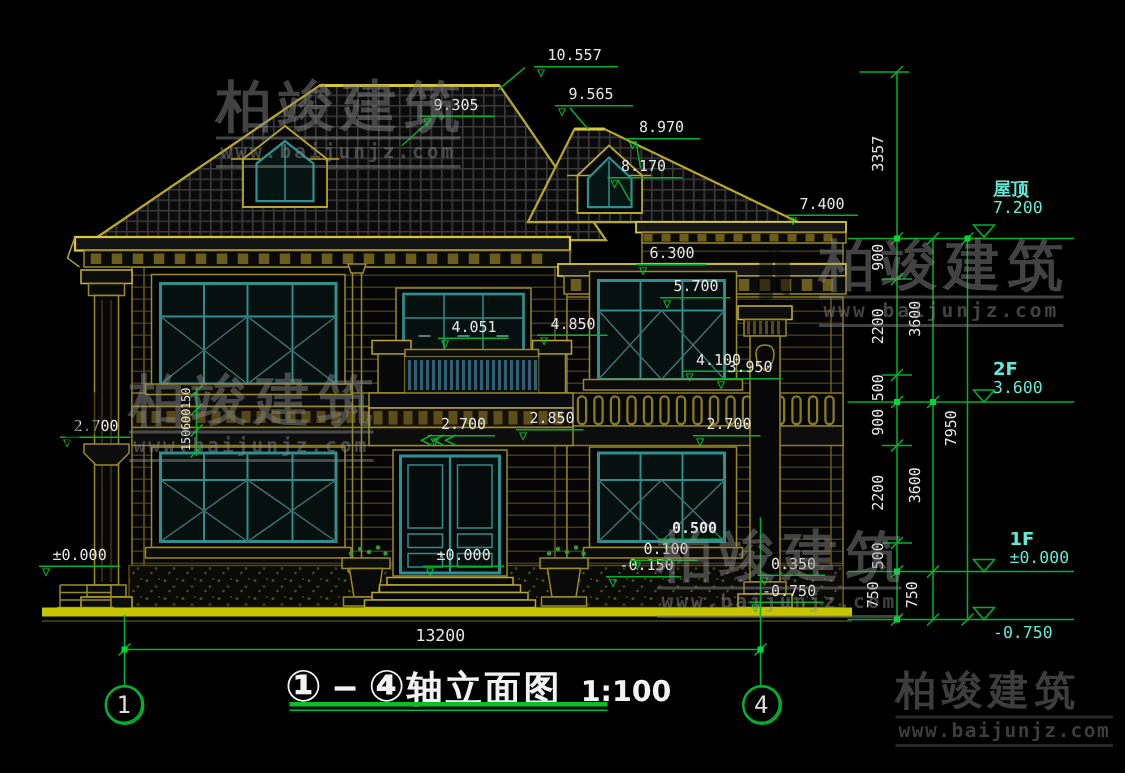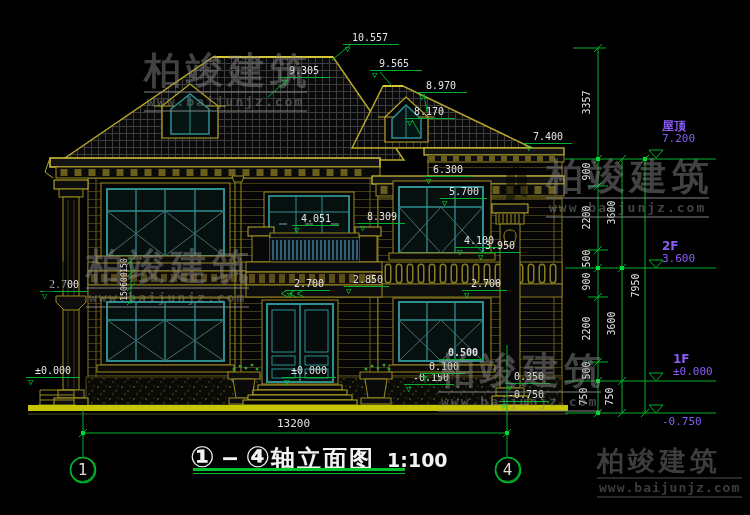--- a/index.html
+++ b/index.html
@@ -17,21 +17,21 @@
   .elev .line{display:block;height:0;border-top:1px solid #00b32c;}
   .elev .tri{display:block;color:#00cf38;font-size:9px;line-height:8px;margin-left:2px;}
 
   
   .vdim{position:absolute;width:44px;text-align:center;font-size:10px;color:#e4e4e4;
         transform:rotate(-90deg);white-space:nowrap;}
   .vdim.small{font-size:8px;}
   .hdim{position:absolute;font-size:11px;color:#e4e4e4;}
 
   
-  .level{position:absolute;color:#8b5cf6;}
+  .level{position:absolute;color:#5eead4;}
   .lvl-name{display:block;font-family:"DejaVu Sans","Liberation Sans",sans-serif;
             font-weight:bold;font-size:12px;line-height:13px;}
   .lvl-val{display:block;font-size:11px;line-height:12px;}
 
   
   .bubble{position:absolute;width:23px;height:23px;border:1.7px solid #00b32c;border-radius:50%;
           color:#dcdcdc;font-size:16px;display:flex;align-items:center;justify-content:center;}
 
   
   #title{position:absolute;left:190px;top:438px;color:#f2f2f2;white-space:nowrap;
@@ -300,21 +300,21 @@
           <rect x="596" y="411" width="4" height="4"></rect>
       <rect x="620" y="266" width="4" height="4"></rect>
           <rect x="643" y="157" width="4" height="4"></rect>
       <rect x="81" y="431" width="4" height="4"></rect>
           <rect x="505" y="431" width="4" height="4"></rect>
     </g>
   </g>
 </svg>
 
 <div id="marks" class="lay">
-      <div class="elev" style="left: 343px; top: 33px; width: 56px;">
+      <div class="elev" style="left: 356px; top: 33px; width: 56px;">
         <span class="lbl">10.557</span>
         <span class="line"></span>
         <span class="tri">▽</span>
       </div>
       <div class="elev" style="left: 280px; top: 66px; width: 50px;">
         <span class="lbl">9.305</span>
         <span class="line"></span>
         <span class="tri">▽</span>
       </div>
       <div class="elev" style="left: 370px; top: 59px; width: 52px;">
@@ -346,21 +346,21 @@
         <span class="lbl">5.700</span>
         <span class="line"></span>
         <span class="tri">▽</span>
       </div>
       <div class="elev" style="left: 292px; top: 214px; width: 47px;">
         <span class="lbl">4.051</span>
         <span class="line"></span>
         <span class="tri">▽</span>
       </div>
       <div class="elev" style="left: 358px; top: 212px; width: 47px;">
-        <span class="lbl">8.309</span>
+        <span class="lbl">4.850</span>
         <span class="line"></span>
         <span class="tri">▽</span>
       </div>
       <div class="elev" style="left: 455px; top: 236px; width: 45px;">
         <span class="lbl">4.100</span>
         <span class="line"></span>
         <span class="tri">▽</span>
       </div>
       <div class="elev" style="left: 476px; top: 241px; width: 45px;">
         <span class="lbl">3.950</span>

